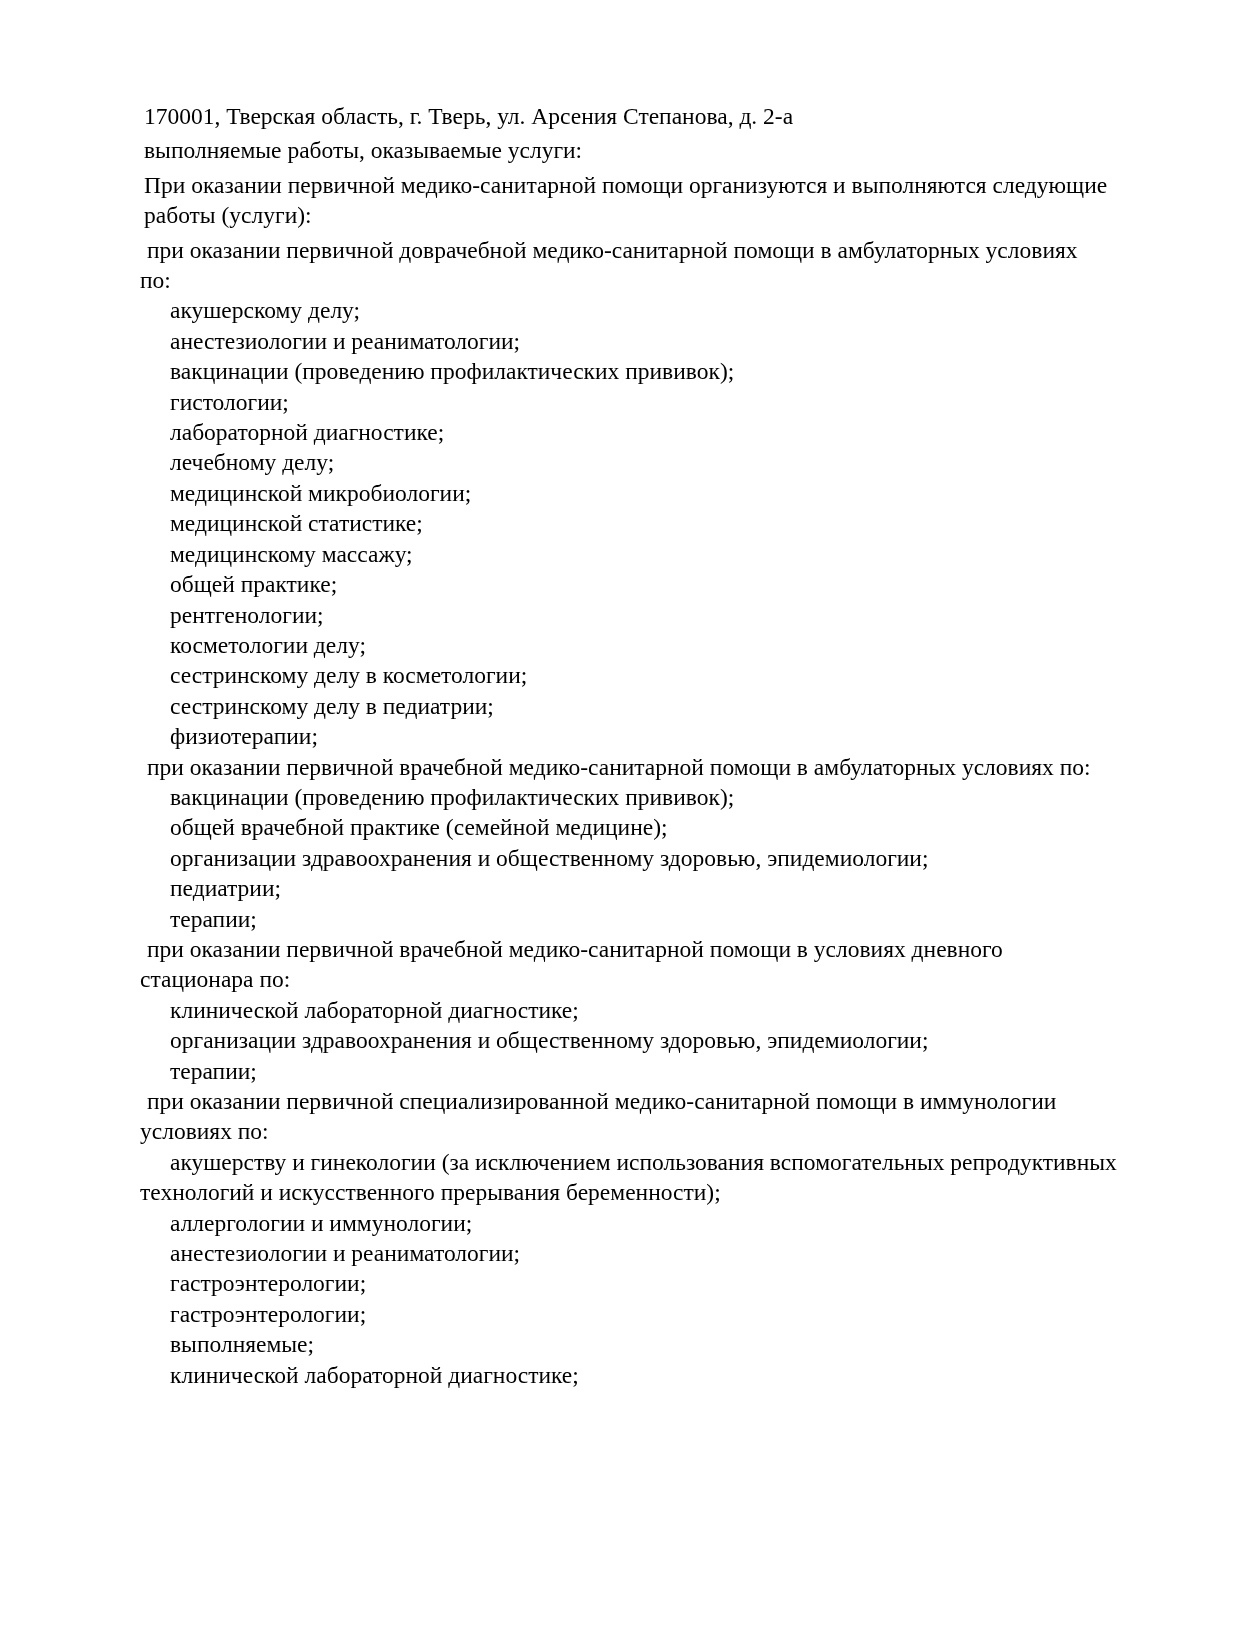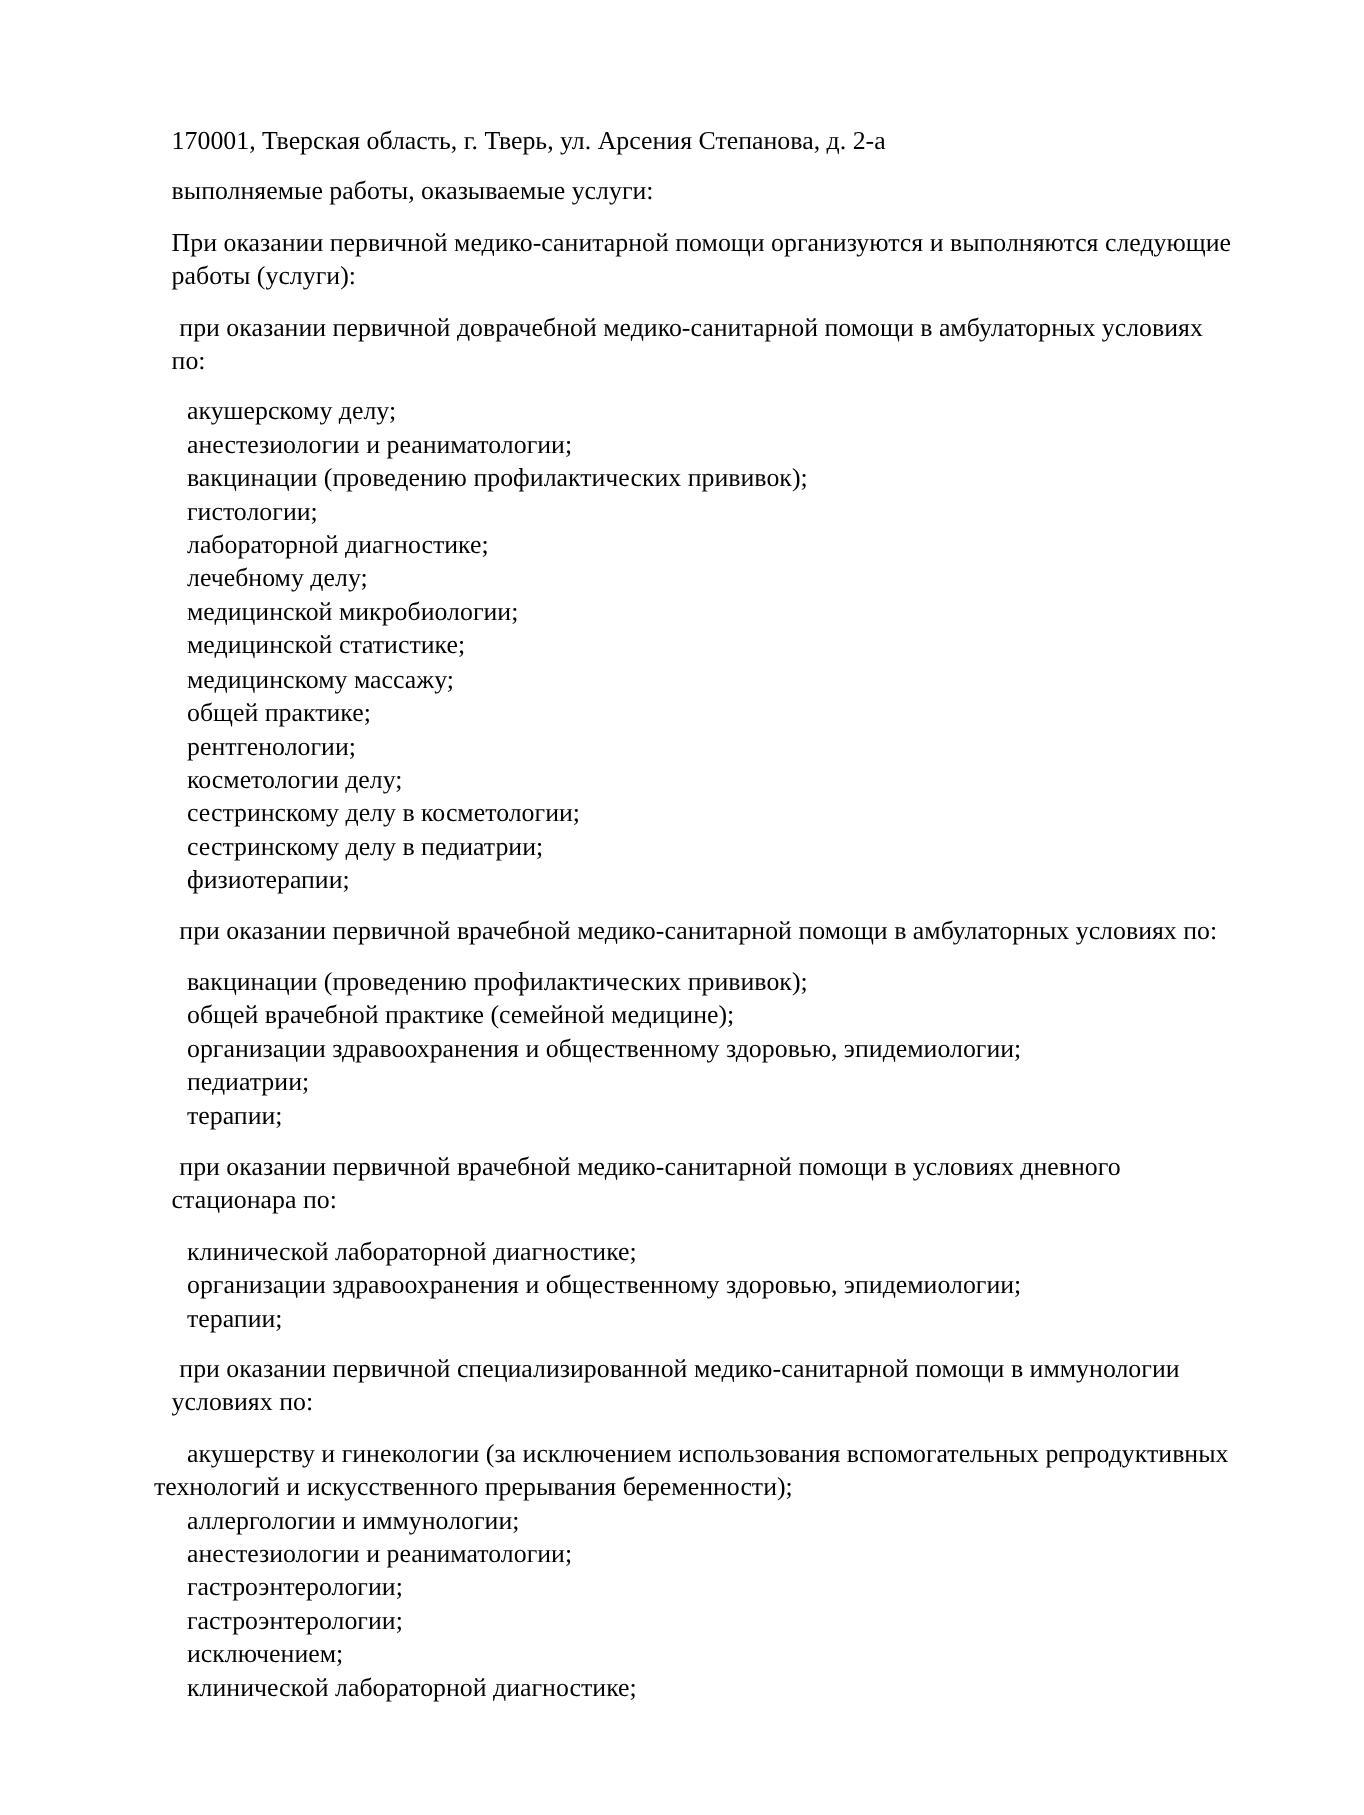--- a/index.html
+++ b/index.html
@@ -18,25 +18,25 @@
   .doc {
     position: absolute;
     left: 140px;
     top: 97px;
     width: 1060px;
     font-size: 23.5px;
     line-height: 30.4px;
     text-align: left;
   }
   .para {
-    margin: 16px;
+    margin: 4px;
     white-space: pre-line;
   }
   .section-heading {
-    margin: 16px;
+    margin: 0;
     white-space: pre-line;
     text-indent: 7px;
   }
   .service-item {
     margin: 0;
     white-space: pre-line;
     text-indent: 30px;
   }
 </style>
 </head>
@@ -81,16 +81,16 @@
   <div class="service-item">терапии;</div>
 
   <div class="section-heading">при оказании первичной специализированной медико-санитарной помощи в иммунологии
 условиях по:</div>
   <div class="service-item">акушерству и гинекологии (за исключением использования вспомогательных репродуктивных
 технологий и искусственного прерывания беременности);</div>
   <div class="service-item">аллергологии и иммунологии;</div>
   <div class="service-item">анестезиологии и реаниматологии;</div>
   <div class="service-item">гастроэнтерологии;</div>
   <div class="service-item">гастроэнтерологии;</div>
-  <div class="service-item">исключением;</div>
+  <div class="service-item">выполняемые;</div>
   <div class="service-item">клинической лабораторной диагностике;</div>
 
 </div>
 
 </body></html>

